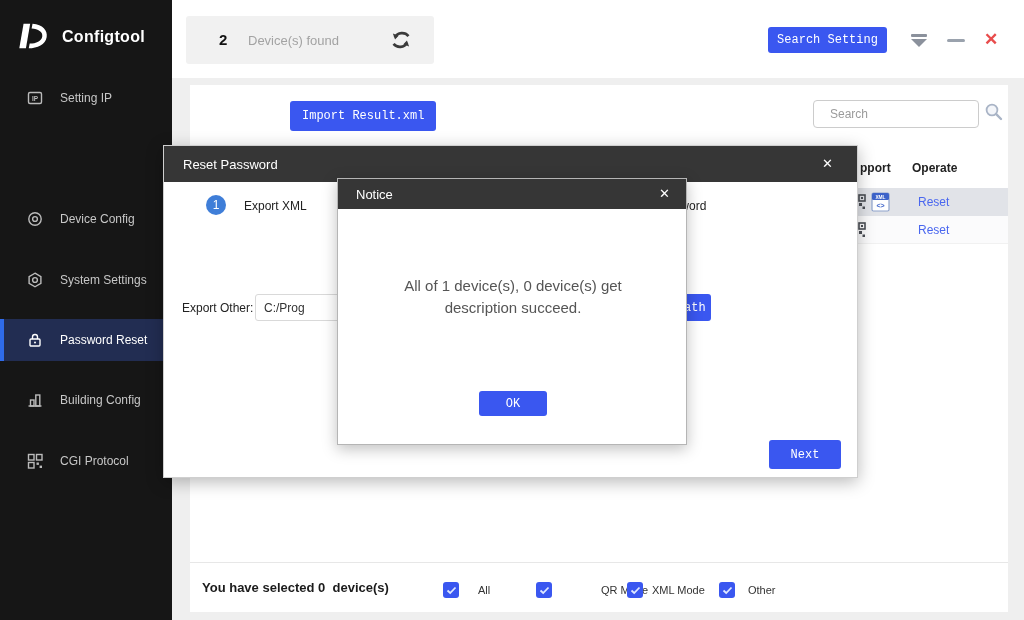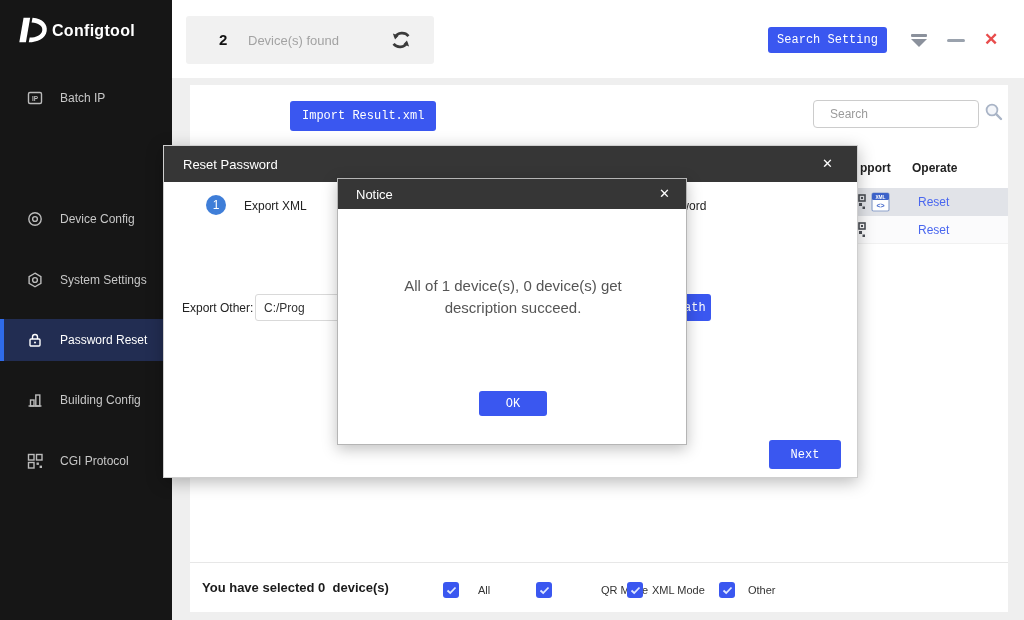--- a/index.html
+++ b/index.html
@@ -4,21 +4,21 @@
 <style>
   * { margin:0; padding:0; box-sizing:border-box; }
   body { font-family:"Liberation Sans", sans-serif; background:#ddd; }
   .app { position:relative; width:1024px; height:620px; background:#ffffff; overflow:hidden; font-family:"Liberation Sans", sans-serif; }
 
   
   .main-lower { position:absolute; left:172px; top:78px; width:852px; height:542px; background:#efefef; z-index:1; }
 
   
   .sidebar { position:absolute; left:0; top:0; width:172px; height:620px; background:#161616; z-index:2; }
-  .logo-row { position:absolute; left:16px; top:14px; display:flex; align-items:center; gap:2px; }
+  .logo-row { position:absolute; left:16px; top:20px; display:flex; align-items:center; gap:12px; }
   .logo-mark { width:34px; height:34px; }
   .logo-text { color:#fff; font-size:16px; font-weight:bold; letter-spacing:.3px; }
   .nav-item { position:absolute; left:0; width:172px; height:42px; color:#c7c7c7; font-size:12px; cursor:pointer; }
   .nav-icon { position:absolute; left:26px; top:12px; width:18px; height:18px; }
   .nav-label { position:absolute; left:60px; top:14px; }
   .nav-item.active { background:#222d52; border-left:4px solid #2f6bea; color:#ffffff; }
   .nav-item.active .nav-icon { left:22px; }
   .nav-item.active .nav-label { left:56px; }
 
   
@@ -99,21 +99,21 @@
         <path d="M17.5 3 c11 1 16 7 15 14 c-1.2 8 -10 12 -19 12 l1 -5 c7 0 12.5 -2.5 13.3 -7.5 c0.8 -5 -4.3 -8 -11.3 -8.5 z" fill="#ffffff"></path>
       </svg>
       <span class="logo-text">Configtool</span>
     </div>
 
     <div class="nav-item" style="top:77px">
       <svg class="nav-icon" viewBox="0 0 18 18">
         <rect x="2.5" y="3.5" width="13" height="11" rx="1.5" fill="none" stroke="#bbbbbb" stroke-width="1.4"></rect>
         <text x="9" y="12" font-size="6.5" font-weight="bold" fill="#bbbbbb" text-anchor="middle" font-family="Liberation Sans, sans-serif">IP</text>
       </svg>
-      <span class="nav-label">Batch IP</span>
+      <span class="nav-label">Setting IP</span>
     </div>
 
 
     <div class="nav-item" style="top:198px">
       <svg class="nav-icon" viewBox="0 0 18 18">
         <circle cx="9" cy="9" r="6.2" fill="none" stroke="#bbbbbb" stroke-width="1.4"></circle>
         <circle cx="9" cy="9" r="2.4" fill="none" stroke="#bbbbbb" stroke-width="1.4"></circle>
       </svg>
       <span class="nav-label">Device Config</span>
     </div>

